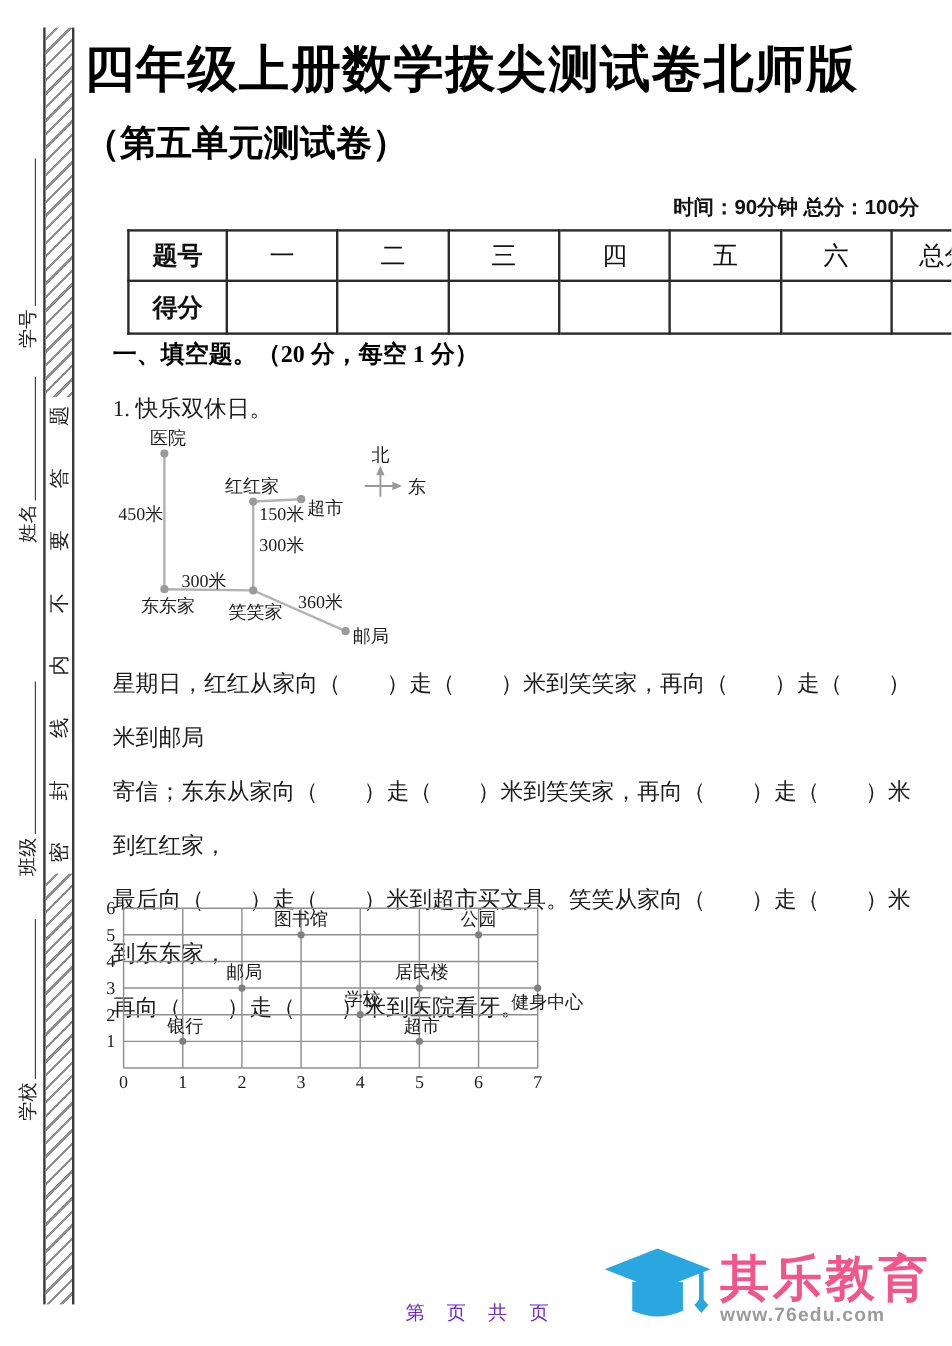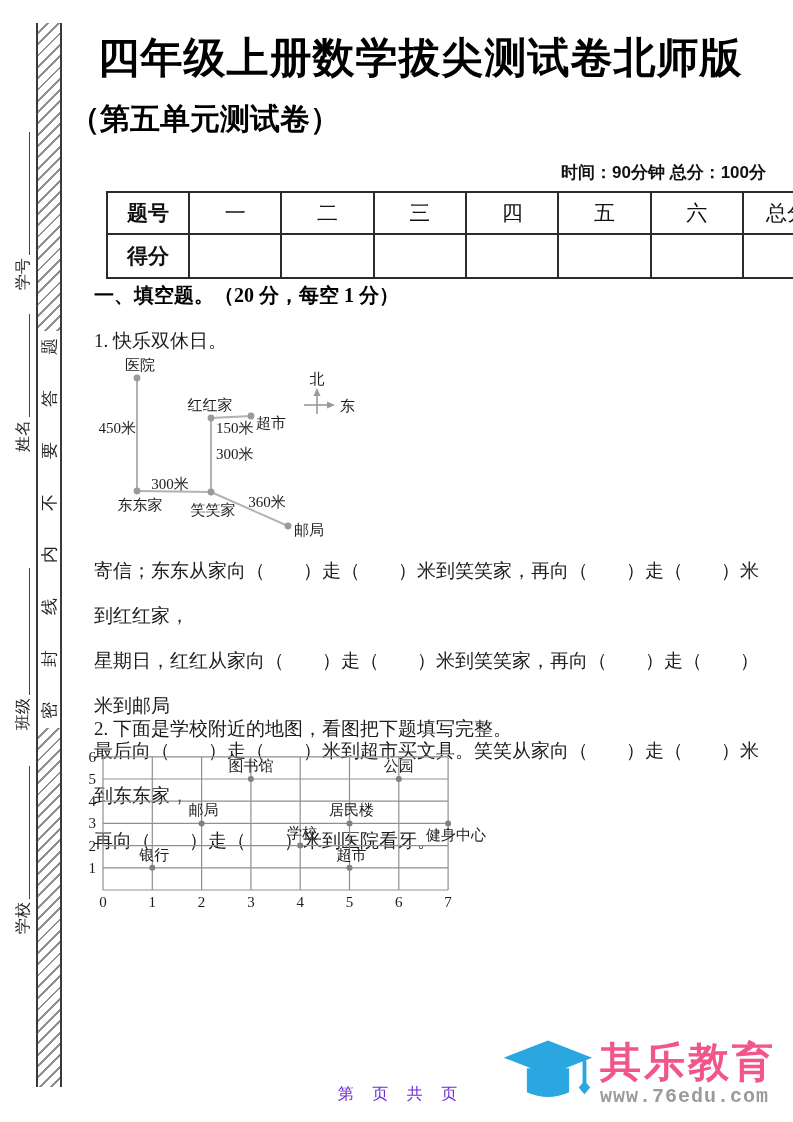--- a/index.html
+++ b/index.html
@@ -19,21 +19,21 @@
              padding:0 8px;box-sizing:border-box;font-size:17px;color:#222;}
   .side-field{position:absolute;height:22px;transform:rotate(-90deg);transform-origin:0 0;
               display:flex;align-items:flex-end;font-size:16px;color:#222;white-space:nowrap;}
   .side-field .fline{flex:1;border-bottom:1.5px solid #444;margin:0 0 4px 3px;}
   .f-xuehao{left:12px;top:290px;width:158px;}
   .f-xingming{left:12px;top:452px;width:138px;}
   .f-banji{left:12px;top:730px;width:162px;}
   .f-xuexiao{left:12px;top:934px;width:168px;}
 
   
-  .title{position:absolute;left:70px;top:30px;width:700px;text-align:center;
+  .title{position:absolute;left:70px;top:30px;width:700px;
          font-family:"Liberation Sans", sans-serif;font-weight:900;font-size:42px;
          letter-spacing:1px;color:#000;}
   .subtitle{position:absolute;left:70px;top:99px;width:700px;text-align:left;
             font-family:"Liberation Sans", sans-serif;font-weight:800;font-size:30px;color:#000;}
   .meta{position:absolute;left:400px;top:161px;width:366px;text-align:right;
         font-family:"Liberation Sans", sans-serif;font-weight:600;font-size:17px;color:#111;}
 
   
   .score-table{position:absolute;left:106px;top:191px;width:726px;border-collapse:collapse;
                table-layout:fixed;}
@@ -60,21 +60,21 @@
   svg .dlabel{font-size:15px;}
   svg .tick{font-size:15px;}
 
   
   .footer-page{position:absolute;left:296px;top:1084px;width:210px;text-align:center;
                font-family:"Liberation Sans", sans-serif;font-size:16px;letter-spacing:7px;color:#6d28d9;}
   .logo{position:absolute;left:500px;top:1036px;display:flex;align-items:center;}
   .logo-texts{margin-left:4px;}
   .logo-brand{font-family:"Liberation Sans", sans-serif;font-weight:900;font-size:41px;
               letter-spacing:3px;line-height:1.0;}
-  .logo-url{font-family:Liberation Mono, monospace;font-weight:700;font-size:20px;
+  .logo-url{font-family:Liberation Sans, sans-serif;font-weight:700;font-size:16px;
             letter-spacing:1px;margin-top:2px;}
 </style>
 </head>
 <body>
 
 <div class="page">
 
   <div class="seal-band">
     <div class="hatch hatch-top"></div>
     <div class="hatch hatch-bottom"></div>
@@ -164,27 +164,26 @@
       <text x="209" y="185" text-anchor="start" class="nlabel">邮局</text>
       <line x1="232" y1="41" x2="232" y2="64" stroke="#9a9a9a" stroke-width="1.6"></line>
       <line x1="219" y1="55" x2="246" y2="55" stroke="#9a9a9a" stroke-width="1.6"></line>
       <polygon points="232,38 228.5,46 235.5,46" fill="#9a9a9a"></polygon>
       <polygon points="250,55 242,51.5 242,58.5" fill="#9a9a9a"></polygon>
       <text x="232" y="34" text-anchor="middle" class="nlabel">北</text>
       <text x="255" y="61" text-anchor="start" class="nlabel">东</text>
     </svg>
 
   <div class="q1-para">
+    <div>星期日，红红从家向（　　）走（　　）米到笑笑家，再向（　　）走（　　）米到邮局</div>
     <div>寄信；东东从家向（　　）走（　　）米到笑笑家，再向（　　）走（　　）米到红红家，</div>
-    <div>星期日，红红从家向（　　）走（　　）米到笑笑家，再向（　　）走（　　）米到邮局</div>
     <div>最后向（　　）走（　　）米到超市买文具。笑笑从家向（　　）走（　　）米到东东家，</div>
     <div>再向（　　）走（　　）米到医院看牙。</div>
   </div>
 
-  <div class="q-label q2-label">2. 下面是学校附近的地图，看图把下题填写完整。</div>
 
   <svg class="grid-svg" id="grid-svg" width="420" height="168" viewBox="0 0 420 168">
       <line x1="18" y1="142" x2="18" y2="8.800000000000011" stroke="#8f8f8f" stroke-width="1.2"></line>
       <line x1="67.3" y1="142" x2="67.3" y2="8.800000000000011" stroke="#8f8f8f" stroke-width="1.2"></line>
       <line x1="116.6" y1="142" x2="116.6" y2="8.800000000000011" stroke="#8f8f8f" stroke-width="1.2"></line>
       <line x1="165.89999999999998" y1="142" x2="165.89999999999998" y2="8.800000000000011" stroke="#8f8f8f" stroke-width="1.2"></line>
       <line x1="215.2" y1="142" x2="215.2" y2="8.800000000000011" stroke="#8f8f8f" stroke-width="1.2"></line>
       <line x1="264.5" y1="142" x2="264.5" y2="8.800000000000011" stroke="#8f8f8f" stroke-width="1.2"></line>
       <line x1="313.79999999999995" y1="142" x2="313.79999999999995" y2="8.800000000000011" stroke="#8f8f8f" stroke-width="1.2"></line>
       <line x1="363.09999999999997" y1="142" x2="363.09999999999997" y2="8.800000000000011" stroke="#8f8f8f" stroke-width="1.2"></line>

